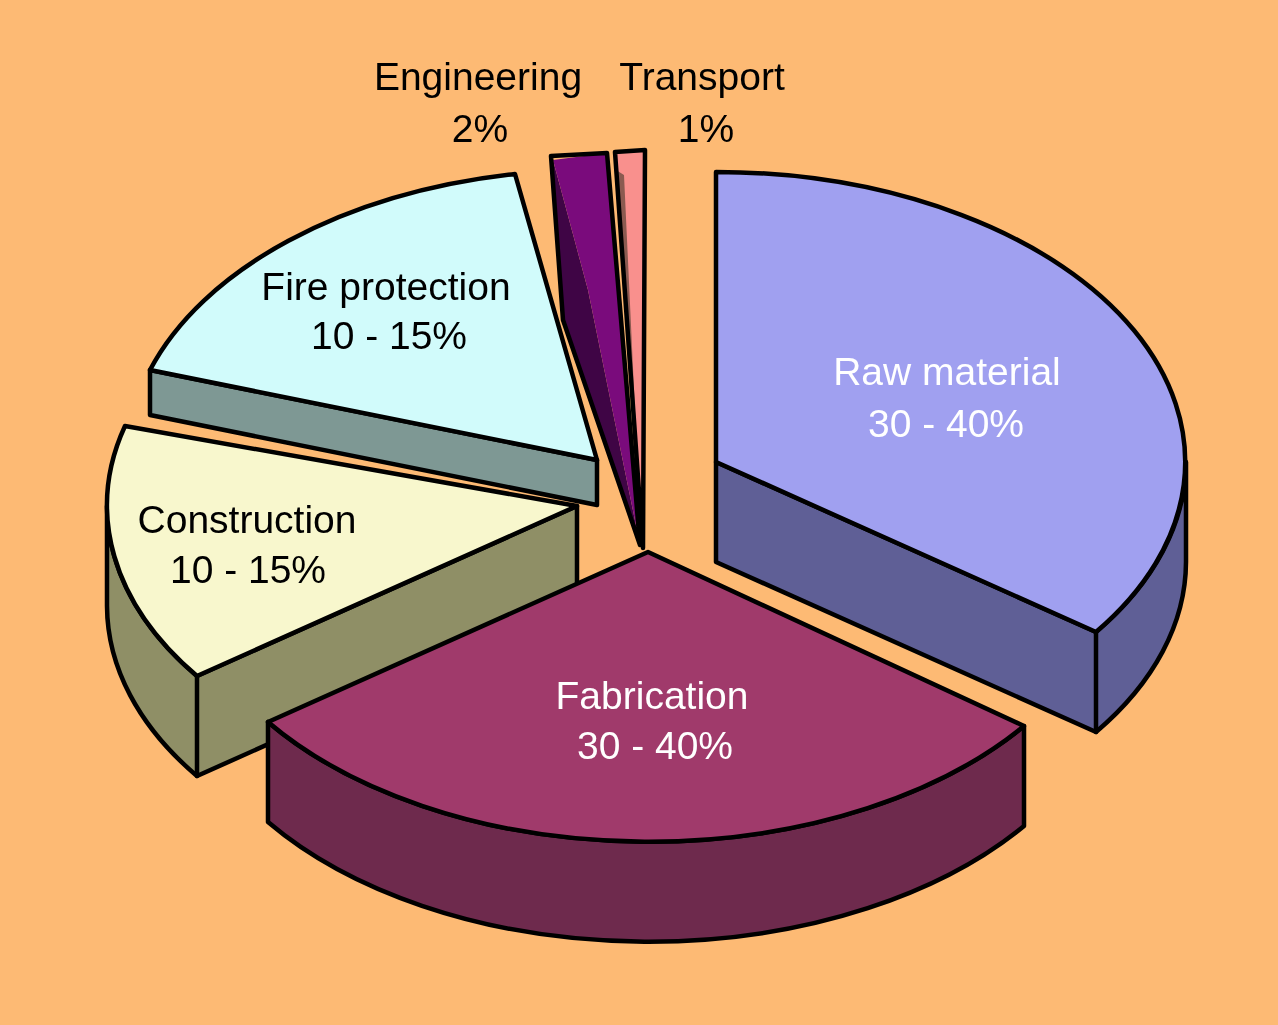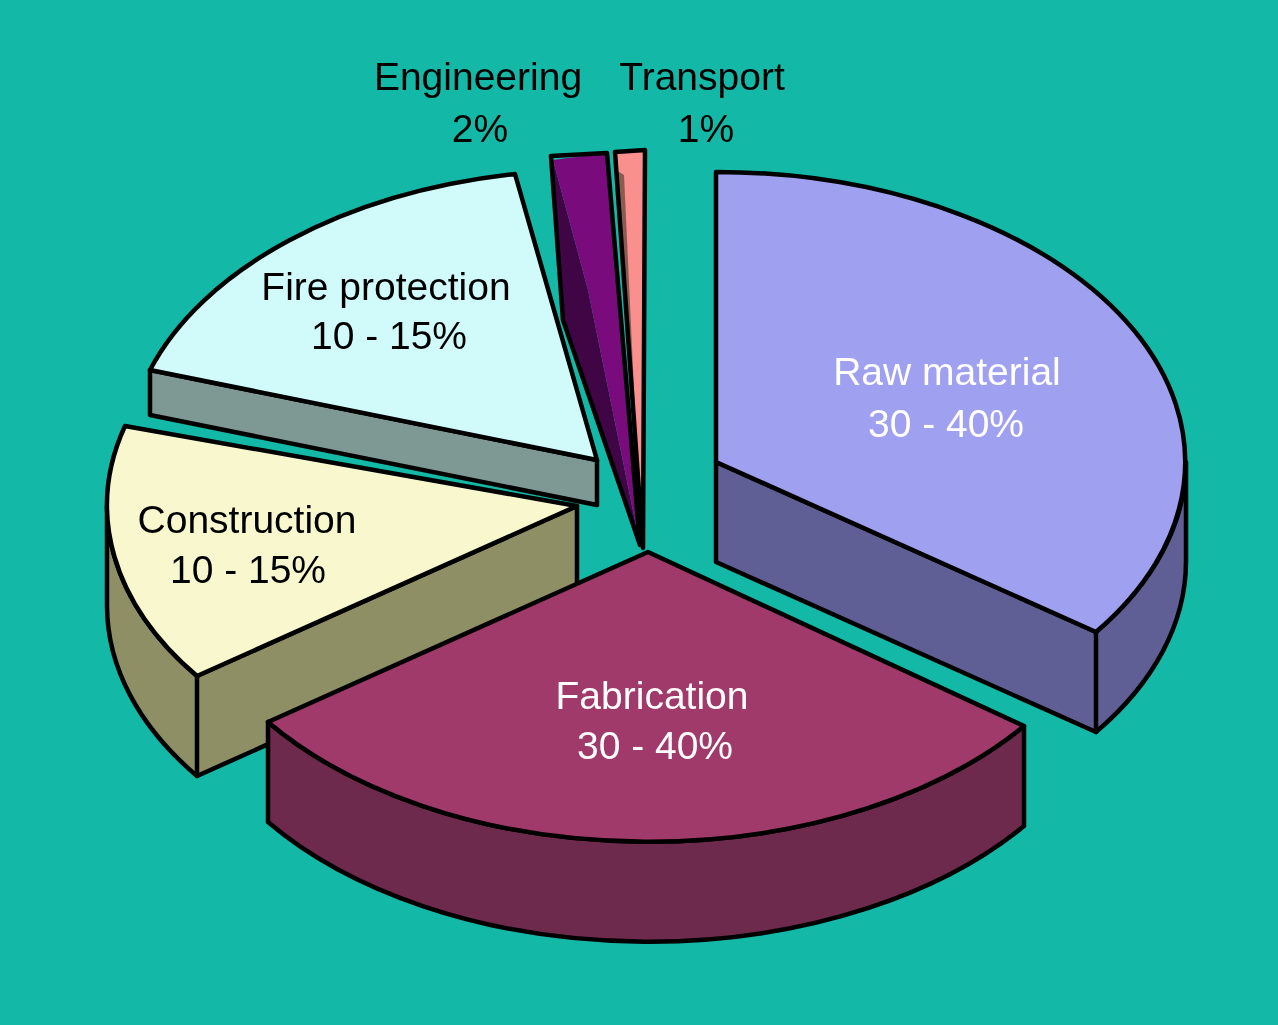--- a/index.html
+++ b/index.html
@@ -5,21 +5,21 @@
   html, body {
     margin: 0;
     padding: 0;
     background: #ffffff;
     font-family: "Liberation Sans", sans-serif;
   }
   .stage {
     position: relative;
     width: 1278px;
     height: 1025px;
-    background: #14b8a6;
+    background: #fdba74;
     overflow: hidden;
   }
   svg.pie {
     position: absolute;
     left: 0;
     top: 0;
     width: 1278px;
     height: 1025px;
   }
   .slice-face {

